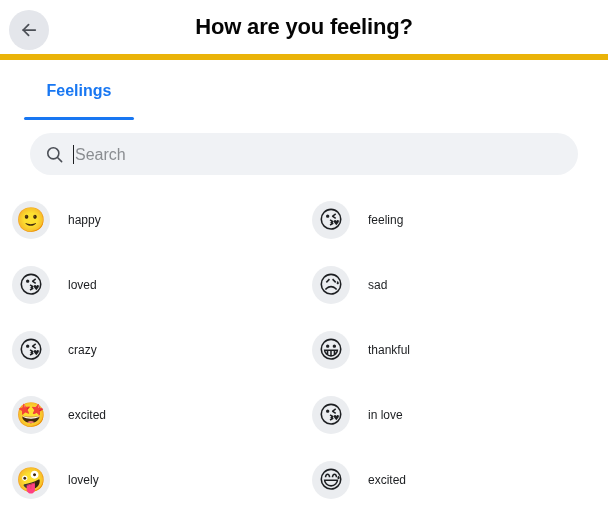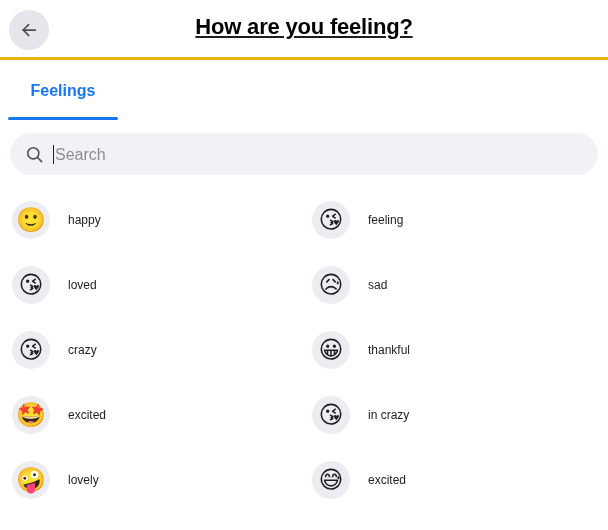--- a/index.html
+++ b/index.html
@@ -17,24 +17,23 @@
     color: #1c1e21;
     -webkit-font-smoothing: antialiased;
   }
 
   
   .header {
     position: relative;
     height: 60px;
     width: 608px;
     background: #ffffff;
-    border-bottom: 3px solid #eab308;
-    display: flex;
-    align-items: flex-end;
-    text-decoration: underline;
+    border-bottom: 6px solid #eab308;
+    display: flex;
+    align-items: center;
   }
   .back-button {
     position: absolute;
     left: 9px;
     top: 10px;
     width: 40px;
     height: 40px;
     border-radius: 50%;
     background: #e4e6eb;
     border: none;
@@ -57,21 +56,21 @@
   }
 
   
   .tabs {
     position: relative;
     height: 73px;
     width: 608px;
     background: #ffffff;
     display: flex;
     align-items: flex-start;
-    padding-left: 8px;
+    padding-left: 24px;
     padding-top: 22px;
   }
   .tab {
     position: relative;
     padding: 0 14px 0 14px;
     height: 50px;
     font-size: 16px;
     font-weight: bold;
     color: #65676b;
     background: none;
@@ -93,21 +92,21 @@
     left: 0;
     right: 0;
     bottom: 12px;
     height: 3px;
     border-radius: 2px;
     background: #1877f2;
   }
 
   
   .search-wrap {
-    padding: 0 10px;
+    padding: 0 30px;
     margin-top: 0px;
   }
   .search-bar {
     position: relative;
     height: 42px;
     background: #f0f2f5;
     border-radius: 21px;
     display: flex;
     align-items: center;
     padding-left: 14px;
@@ -231,21 +230,21 @@
     <div class="feeling-item">
       <div class="emoji-circle">😀</div>
       <div class="feeling-label">thankful</div>
     </div>
     <div class="feeling-item">
       <div class="emoji-circle">🤩</div>
       <div class="feeling-label">excited</div>
     </div>
     <div class="feeling-item">
       <div class="emoji-circle">😘</div>
-      <div class="feeling-label">in crazy</div>
+      <div class="feeling-label">in love</div>
     </div>
     <div class="feeling-item">
       <div class="emoji-circle">🤪</div>
       <div class="feeling-label">lovely</div>
     </div>
     <div class="feeling-item">
       <div class="emoji-circle">😅</div>
       <div class="feeling-label">excited</div>
     </div>
   </div>

